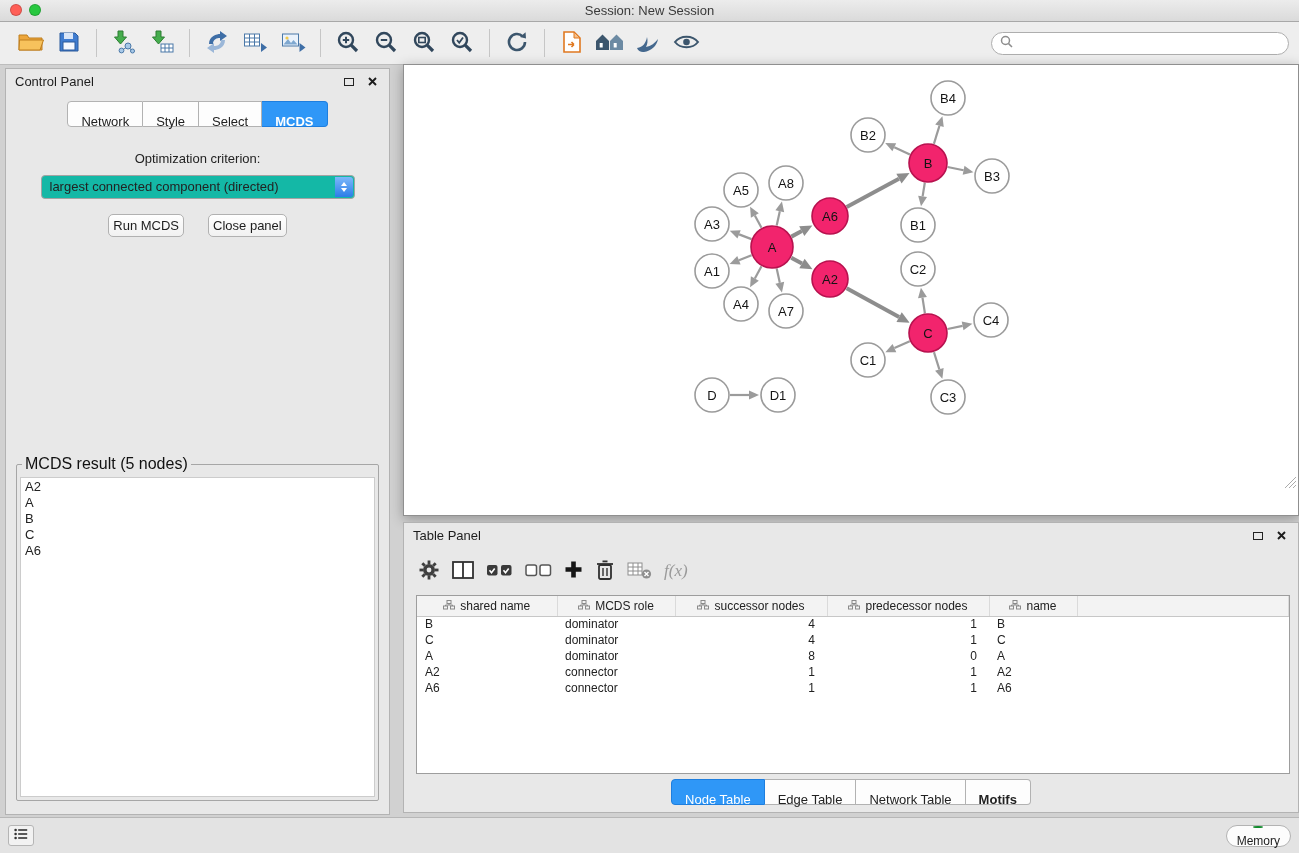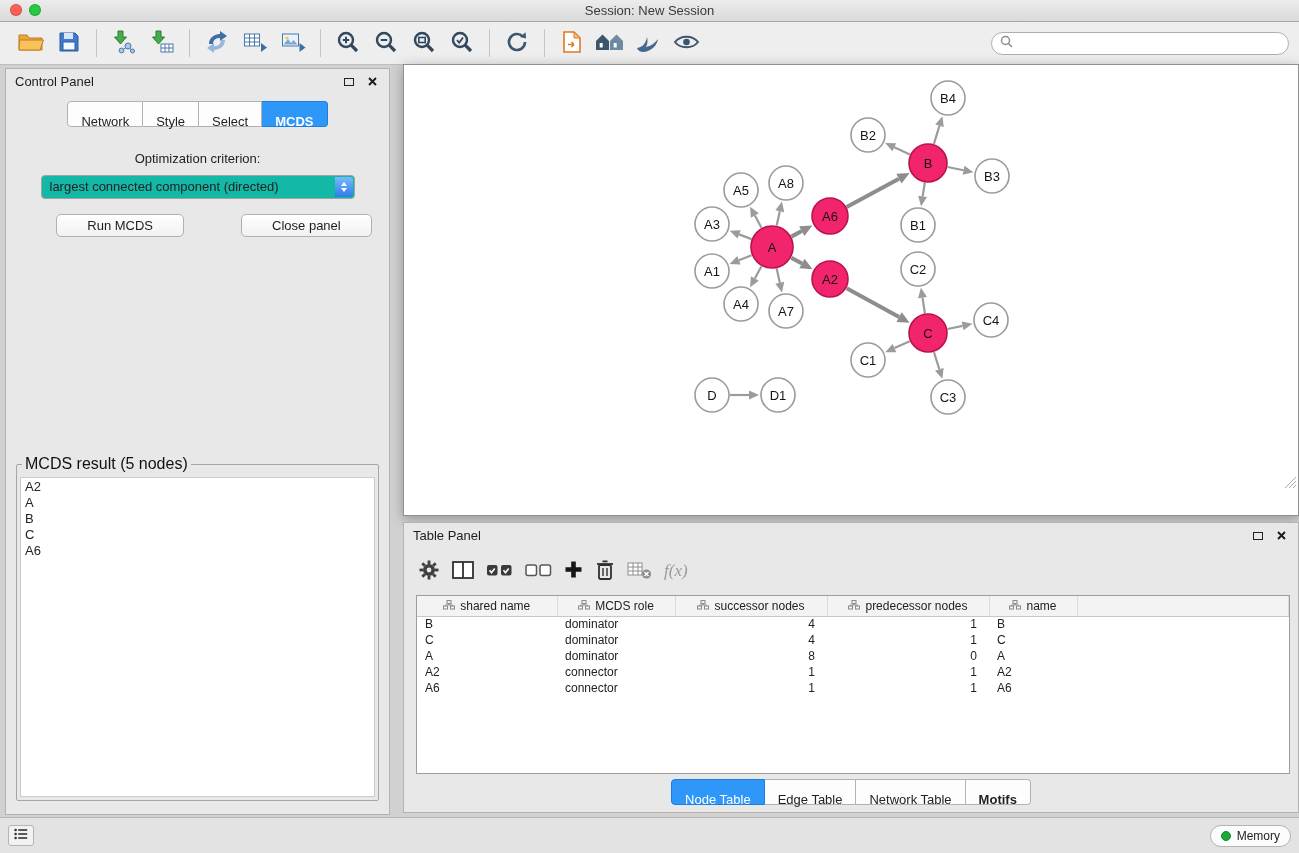--- a/index.html
+++ b/index.html
@@ -71,22 +71,22 @@
   .combo-value { line-height:22px; padding-left:8px; font-size:13px; white-space:nowrap; }
   .combo-stepper {
     position:absolute; right:1px; top:1px; bottom:1px; width:18px;
     border-radius:0 3px 3px 0; background:linear-gradient(#7cb8fa,#2c7de8);
     display:flex; flex-direction:column; align-items:center; justify-content:center; gap:2px;
   }
   .tri-up { width:0; height:0; border-left:3.5px solid transparent; border-right:3.5px solid transparent; border-bottom:4.5px solid #fff; }
   .tri-down { width:0; height:0; border-left:3.5px solid transparent; border-right:3.5px solid transparent; border-top:4.5px solid #fff; }
   .ctl-buttons { display:flex; justify-content:center; gap:24px; margin-top:15px; }
   .push-btn {
-    height:23px; padding:0 30px; font:13px "Liberation Sans",sans-serif;
-    background:linear-gradient(#ffffff,#f1f1f1); border:1px solid #b1b1b1; border-radius:5px; color:#1d1d1d;margin-left:33px;
+    height:23px; padding:0 4px; font:13px "Liberation Sans",sans-serif;
+    background:linear-gradient(#ffffff,#f1f1f1); border:1px solid #b1b1b1; border-radius:5px; color:#1d1d1d;
   }
   .result-fieldset {
     position:absolute; left:10px; right:10px; top:386px; height:346px;
     border:1px solid #a6a6a6; border-radius:2px; padding:4px 3px 3px 3px;
   }
   .result-fieldset legend { font-size:16px; padding:0 3px; margin-left:2px; color:#111; }
   .result-list {
     width:100%; height:100%; background:#fff; border:1px solid #cccccc;
     overflow:auto; padding:1px 0;
   }
@@ -127,21 +127,21 @@
     background:#e3e3e3; border-top:1px solid #b7b7b7;
     display:flex; align-items:center; padding:0 8px;
   }
   .list-btn {
     width:26px; height:21px; background:#f2f2f2; border:1px solid #b5b5b5; border-radius:3px;
     display:flex; align-items:center; justify-content:center;
   }
   .memory-btn {
     margin-left:auto; height:22px; border:1px solid #b3b3b3; border-radius:11px;
     background:#fcfcfc; display:flex; align-items:center; gap:6px; padding:0 10px;
-    font-size:12px; color:#1d1d1d;
+    font-size:12px; color:#1d1d1d;flex-direction:column;
   }
   .mem-dot { width:10px; height:10px; border-radius:50%; background:#1ea83c; border:1px solid #118a2c; }
   .node-label { font:13px "Liberation Sans",sans-serif; fill:#141414; pointer-events:none; }
 </style>
 </head>
 <body>
 
 <div class="app">
 
   <div class="main-titlebar">

